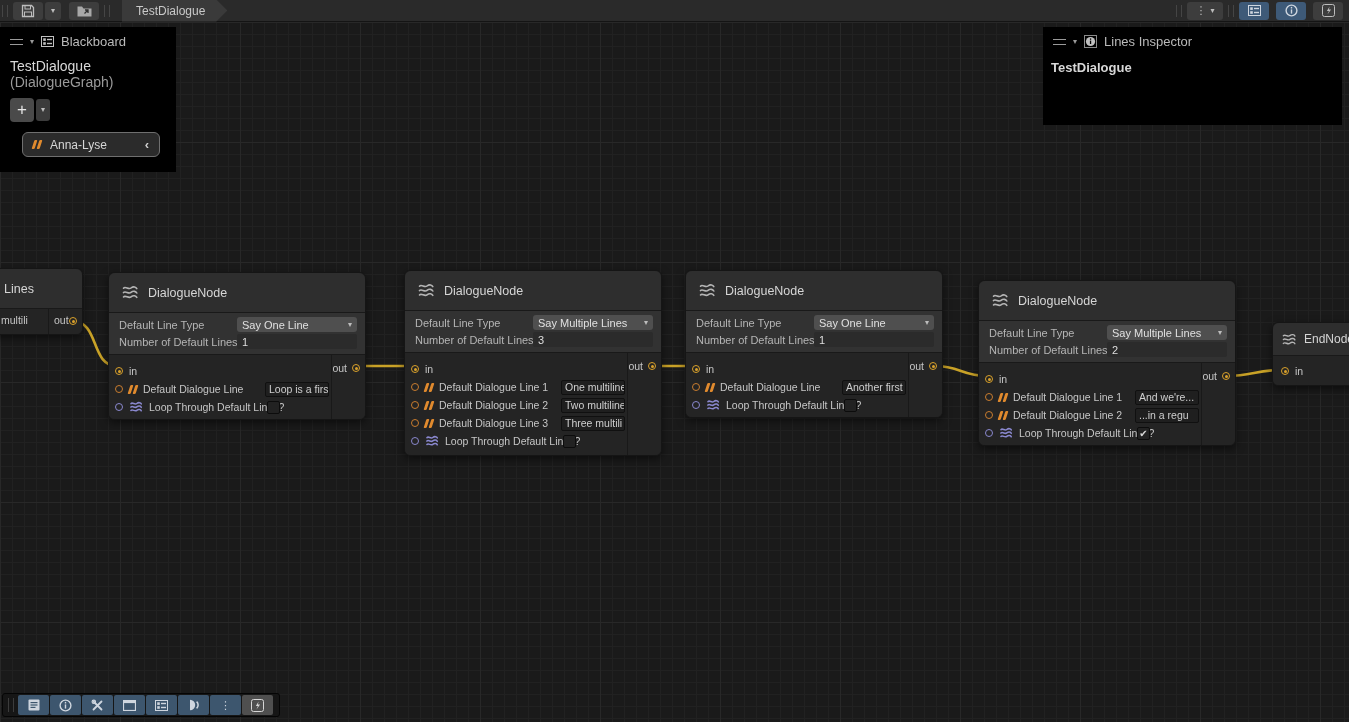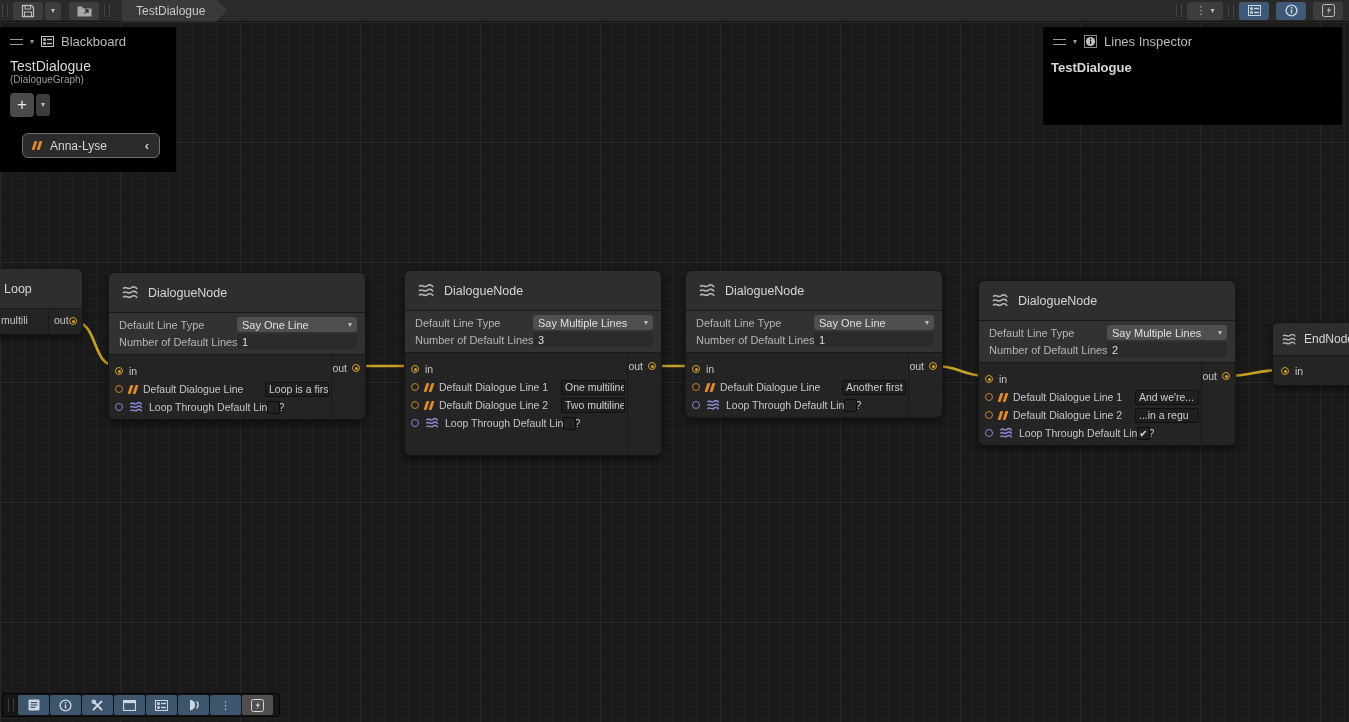--- a/index.html
+++ b/index.html
@@ -67,27 +67,27 @@
     display:flex; align-items:center; padding:0 3px; white-space:nowrap; overflow:hidden; }
   .checkbox { position:absolute; left:158px; width:13px; height:13px; background:#222;
     border:1px solid #0c0c0c; border-radius:2px; color:#d8d8d8; font-size:10px;
     display:flex; align-items:center; justify-content:center; }
 
   
   .panel { position:absolute; background:#000; z-index:20; color:#c8c8c8; }
   .panel-head { display:flex; align-items:center; gap:7px; padding:7px 10px 5px 10px; font-size:13px; color:#bababa; }
   .drag { width:13px; height:6px; border-top:1.5px solid #9a9a9a; border-bottom:1.5px solid #9a9a9a; }
   .bb-name { font-size:14px; color:#d8d8d8; padding:4px 10px 0 10px; }
-  .bb-type { font-size:10px; color:#9a9a9a; padding:0 10px; }
+  .bb-type { font-size:14px; color:#9a9a9a; padding:0 10px; }
   .bb-addrow { display:flex; align-items:center; gap:2px; padding:8px 10px; }
   .bb-add { width:24px; height:24px; background:#4a4a4a; border-radius:4px; color:#e6e6e6;
     font-size:17px; display:flex; align-items:center; justify-content:center; }
   .bb-addcaret { width:14px; height:22px; background:#3c3c3c; border-radius:3px;
     display:flex; align-items:center; justify-content:center; }
-  .bb-pill { margin:8px 0 0 22px; width:138px; height:25px; background:#2b2b2b;
+  .bb-pill { margin:2px 0 0 22px; width:138px; height:25px; background:#2b2b2b;
     border:1px solid #6f6f6f; border-radius:6px; display:flex; align-items:center;
     gap:9px; padding:0 10px; font-size:12px; color:#d6d6d6; }
   .bb-pill .chev { margin-left:auto; font-size:13px; color:#d0d0d0; font-weight:bold; }
   .gi-sel { font-size:13px; font-weight:bold; color:#d8d8d8; padding:6px 8px; }
 
   
   .toolbar-bottom { position:absolute; left:2px; top:693px; width:278px; height:24px;
     background:#161616; border:1px solid #050505; border-radius:3px; z-index:30;
     display:flex; align-items:center; padding:0 2px; gap:1px; }
   .bbtn { width:31px; height:20px; border-radius:2px; background:#3d566e; display:flex;
@@ -163,21 +163,21 @@
   <div class="tbtn w28" style="margin-right:6px">
     <svg width="13" height="13" viewBox="0 0 13 13">
       <rect x="0.5" y="0.5" width="12" height="12" rx="2" fill="none" stroke="#bdbdbd"></rect>
       <path d="M7.6 2.4 L4.9 7 h2 L5.4 10.6 L9.1 5.5 H6.9 Z" fill="#bdbdbd"></path>
     </svg>
   </div>
 </div>
 
 <div class="node" style="left:-100px; top:268px; width:183px;">
   <div class="node-title" style="height:40px; position:relative;">
-    <span style="position:absolute; left:103px;">Loop</span>
+    <span style="position:absolute; left:103px;">Lines</span>
   </div>
   <div class="node-ports" style="height:25px; padding:0;">
     <div style="position:absolute; left:147px; top:0; bottom:0; border-left:1px solid #191919;"></div>
     <span style="position:absolute; left:100px; top:5px; font-size:10.5px;">multili</span>
     <span style="position:absolute; left:153px; top:5px; font-size:10.5px;">out</span>
     <span class="port flow" style="position:absolute; left:168px; top:8px;"></span>
   </div>
 </div>
 
 <div class="node" style="left:108px; top:272px; width:258px;">
@@ -288,20 +288,29 @@
       <span class="line-field">One multiline</span>
     </div>
     <div class="port-row">
       <span class="port str"></span>
       <span class="qicon">
           <i></i>
           <i></i>
         </span>
       <span>Default Dialogue Line 2</span>
       <span class="line-field">Two multiline</span>
+    </div>
+    <div class="port-row">
+      <span class="port str"></span>
+      <span class="qicon">
+          <i></i>
+          <i></i>
+        </span>
+      <span>Default Dialogue Line 3</span>
+      <span class="line-field">Three multili</span>
     </div>
     <div class="port-row">
       <span class="port bool"></span>
       <svg class="squiggle" width="14" height="12" viewBox="0 0 18 15">
         <g fill="none" stroke="#8a88cf" stroke-width="2" stroke-linecap="round">
           <path d="M2.5 3.2 C4.5 0.8 7.5 5.2 10 3 C12.5 1 15 2 15.8 3.6"></path>
           <path d="M2.5 7.6 C4.5 5.2 7.5 9.6 10 7.4 C12.5 5.4 15 6.4 15.8 8"></path>
           <path d="M2.5 12 C4.5 9.6 7.5 14 10 11.8 C12.5 9.8 15 10.8 15.8 12.4"></path>
         </g>
       </svg>

